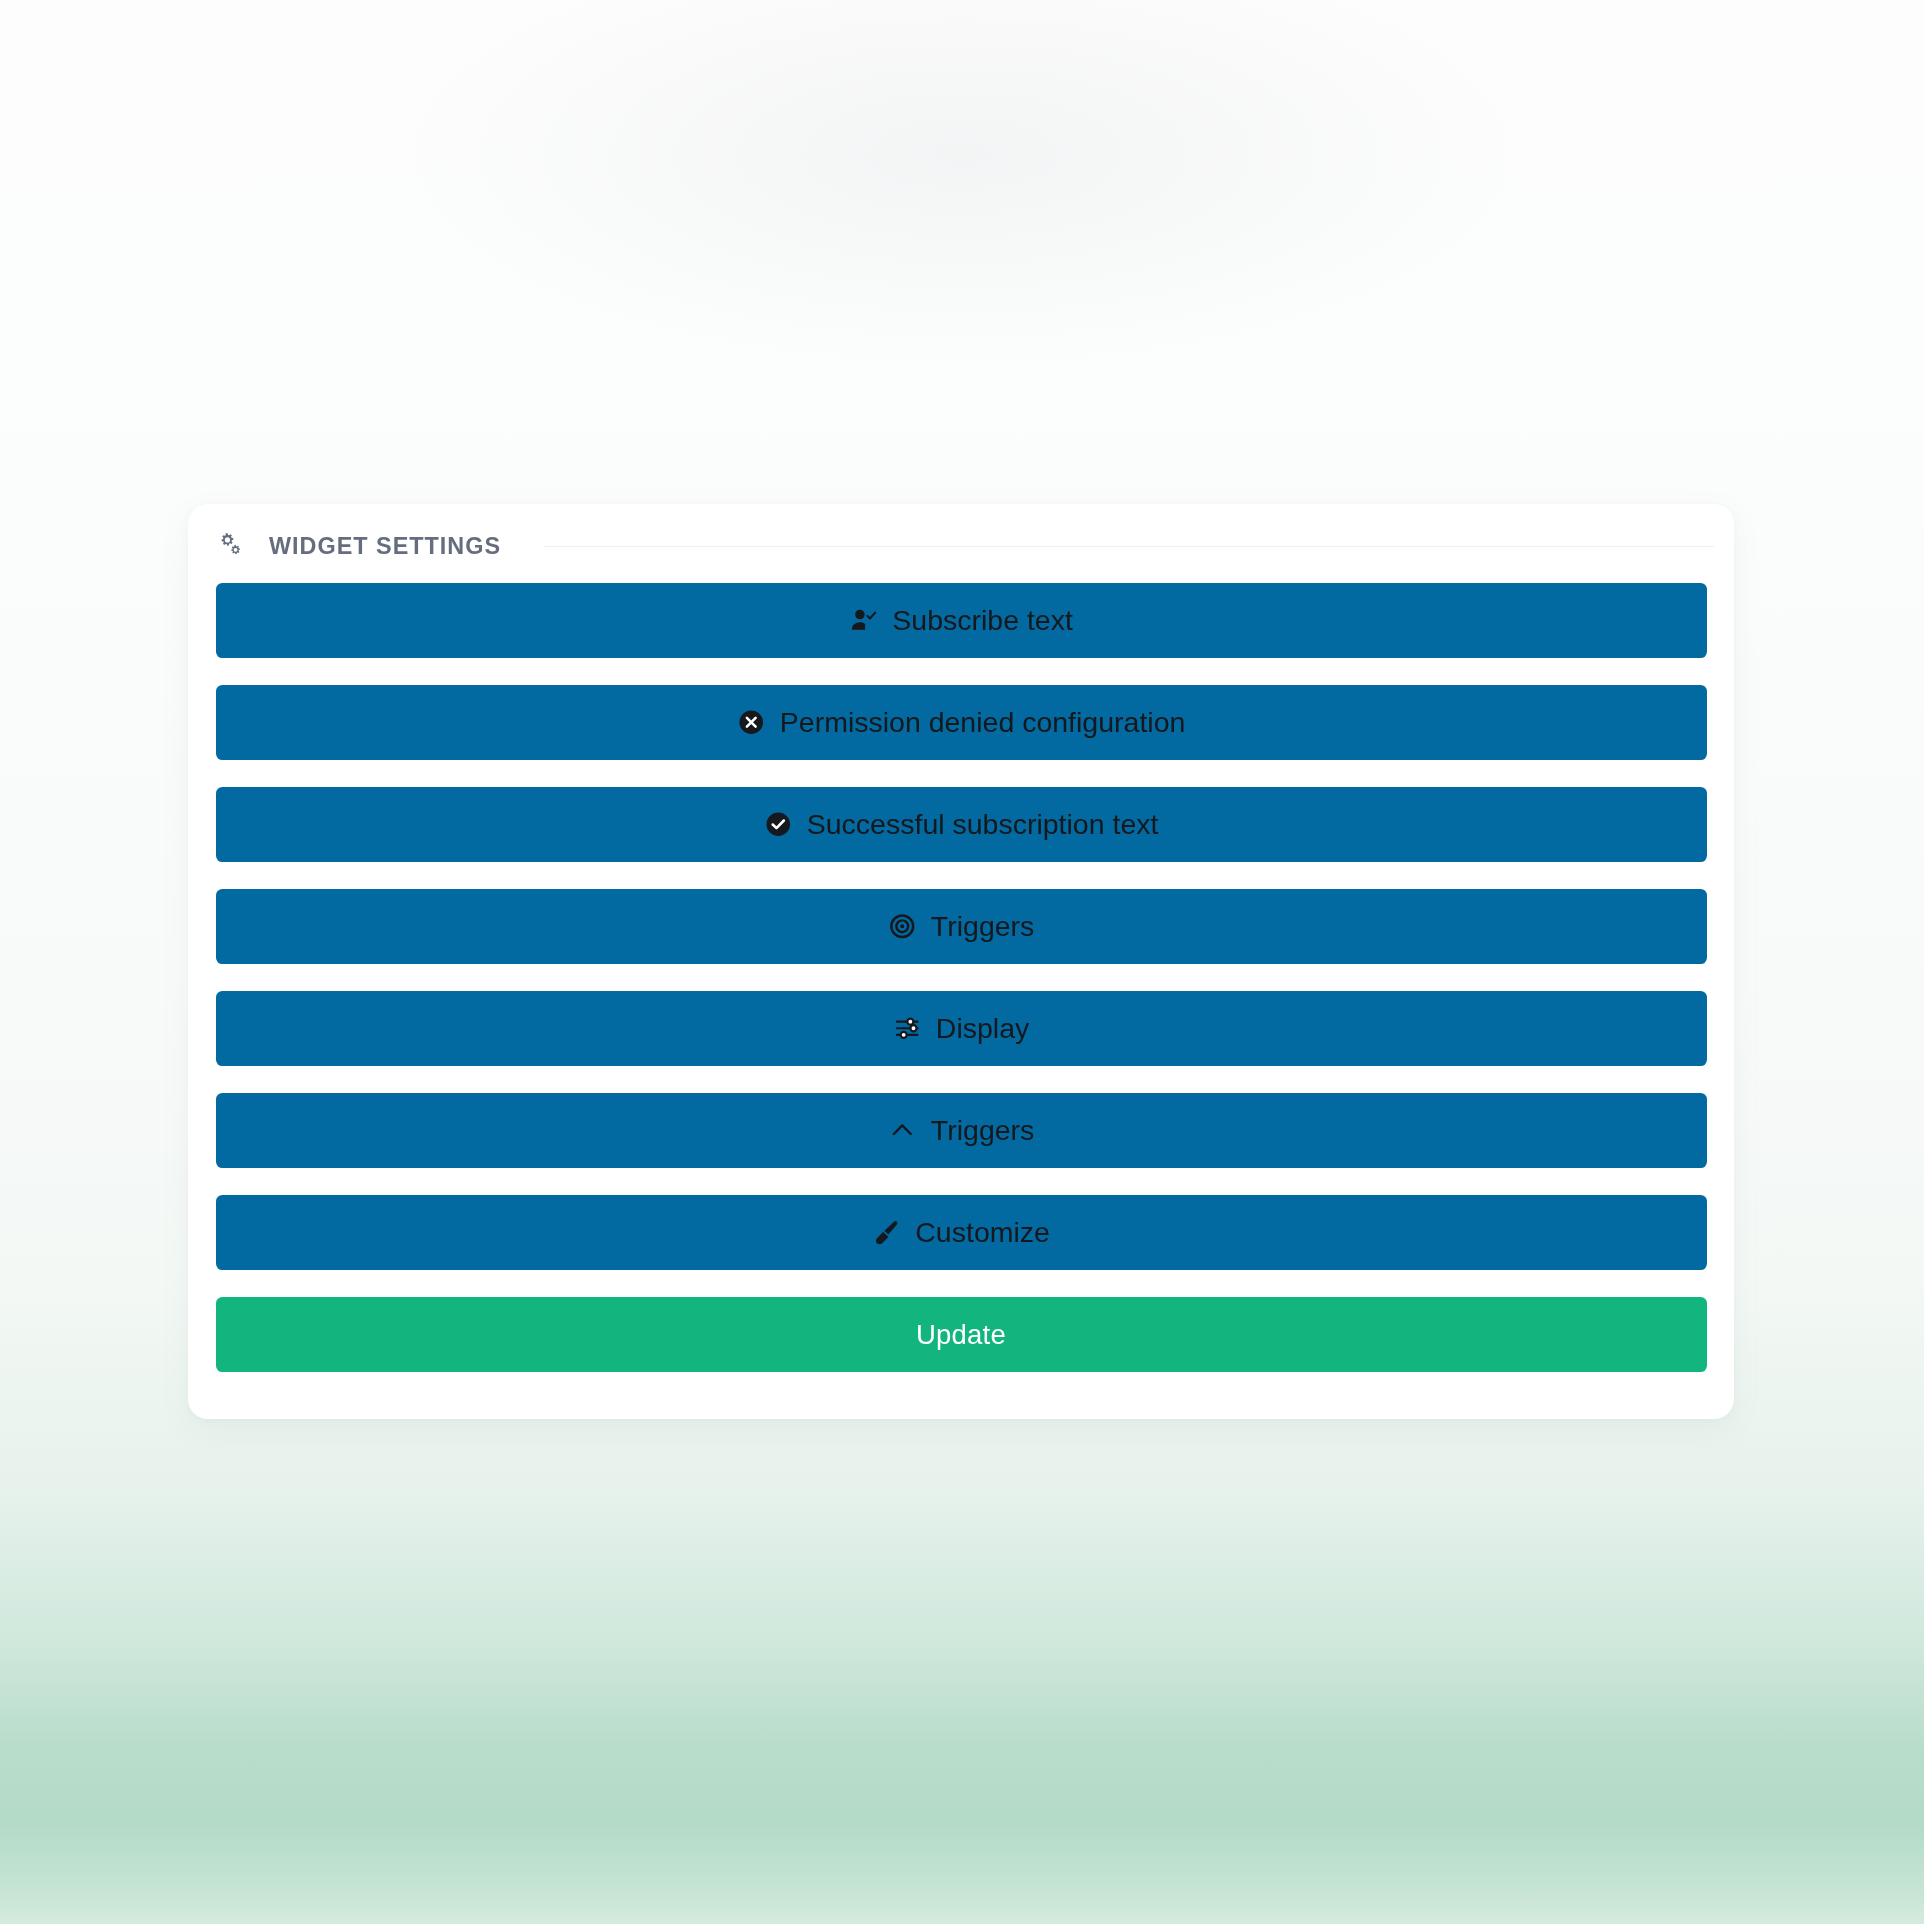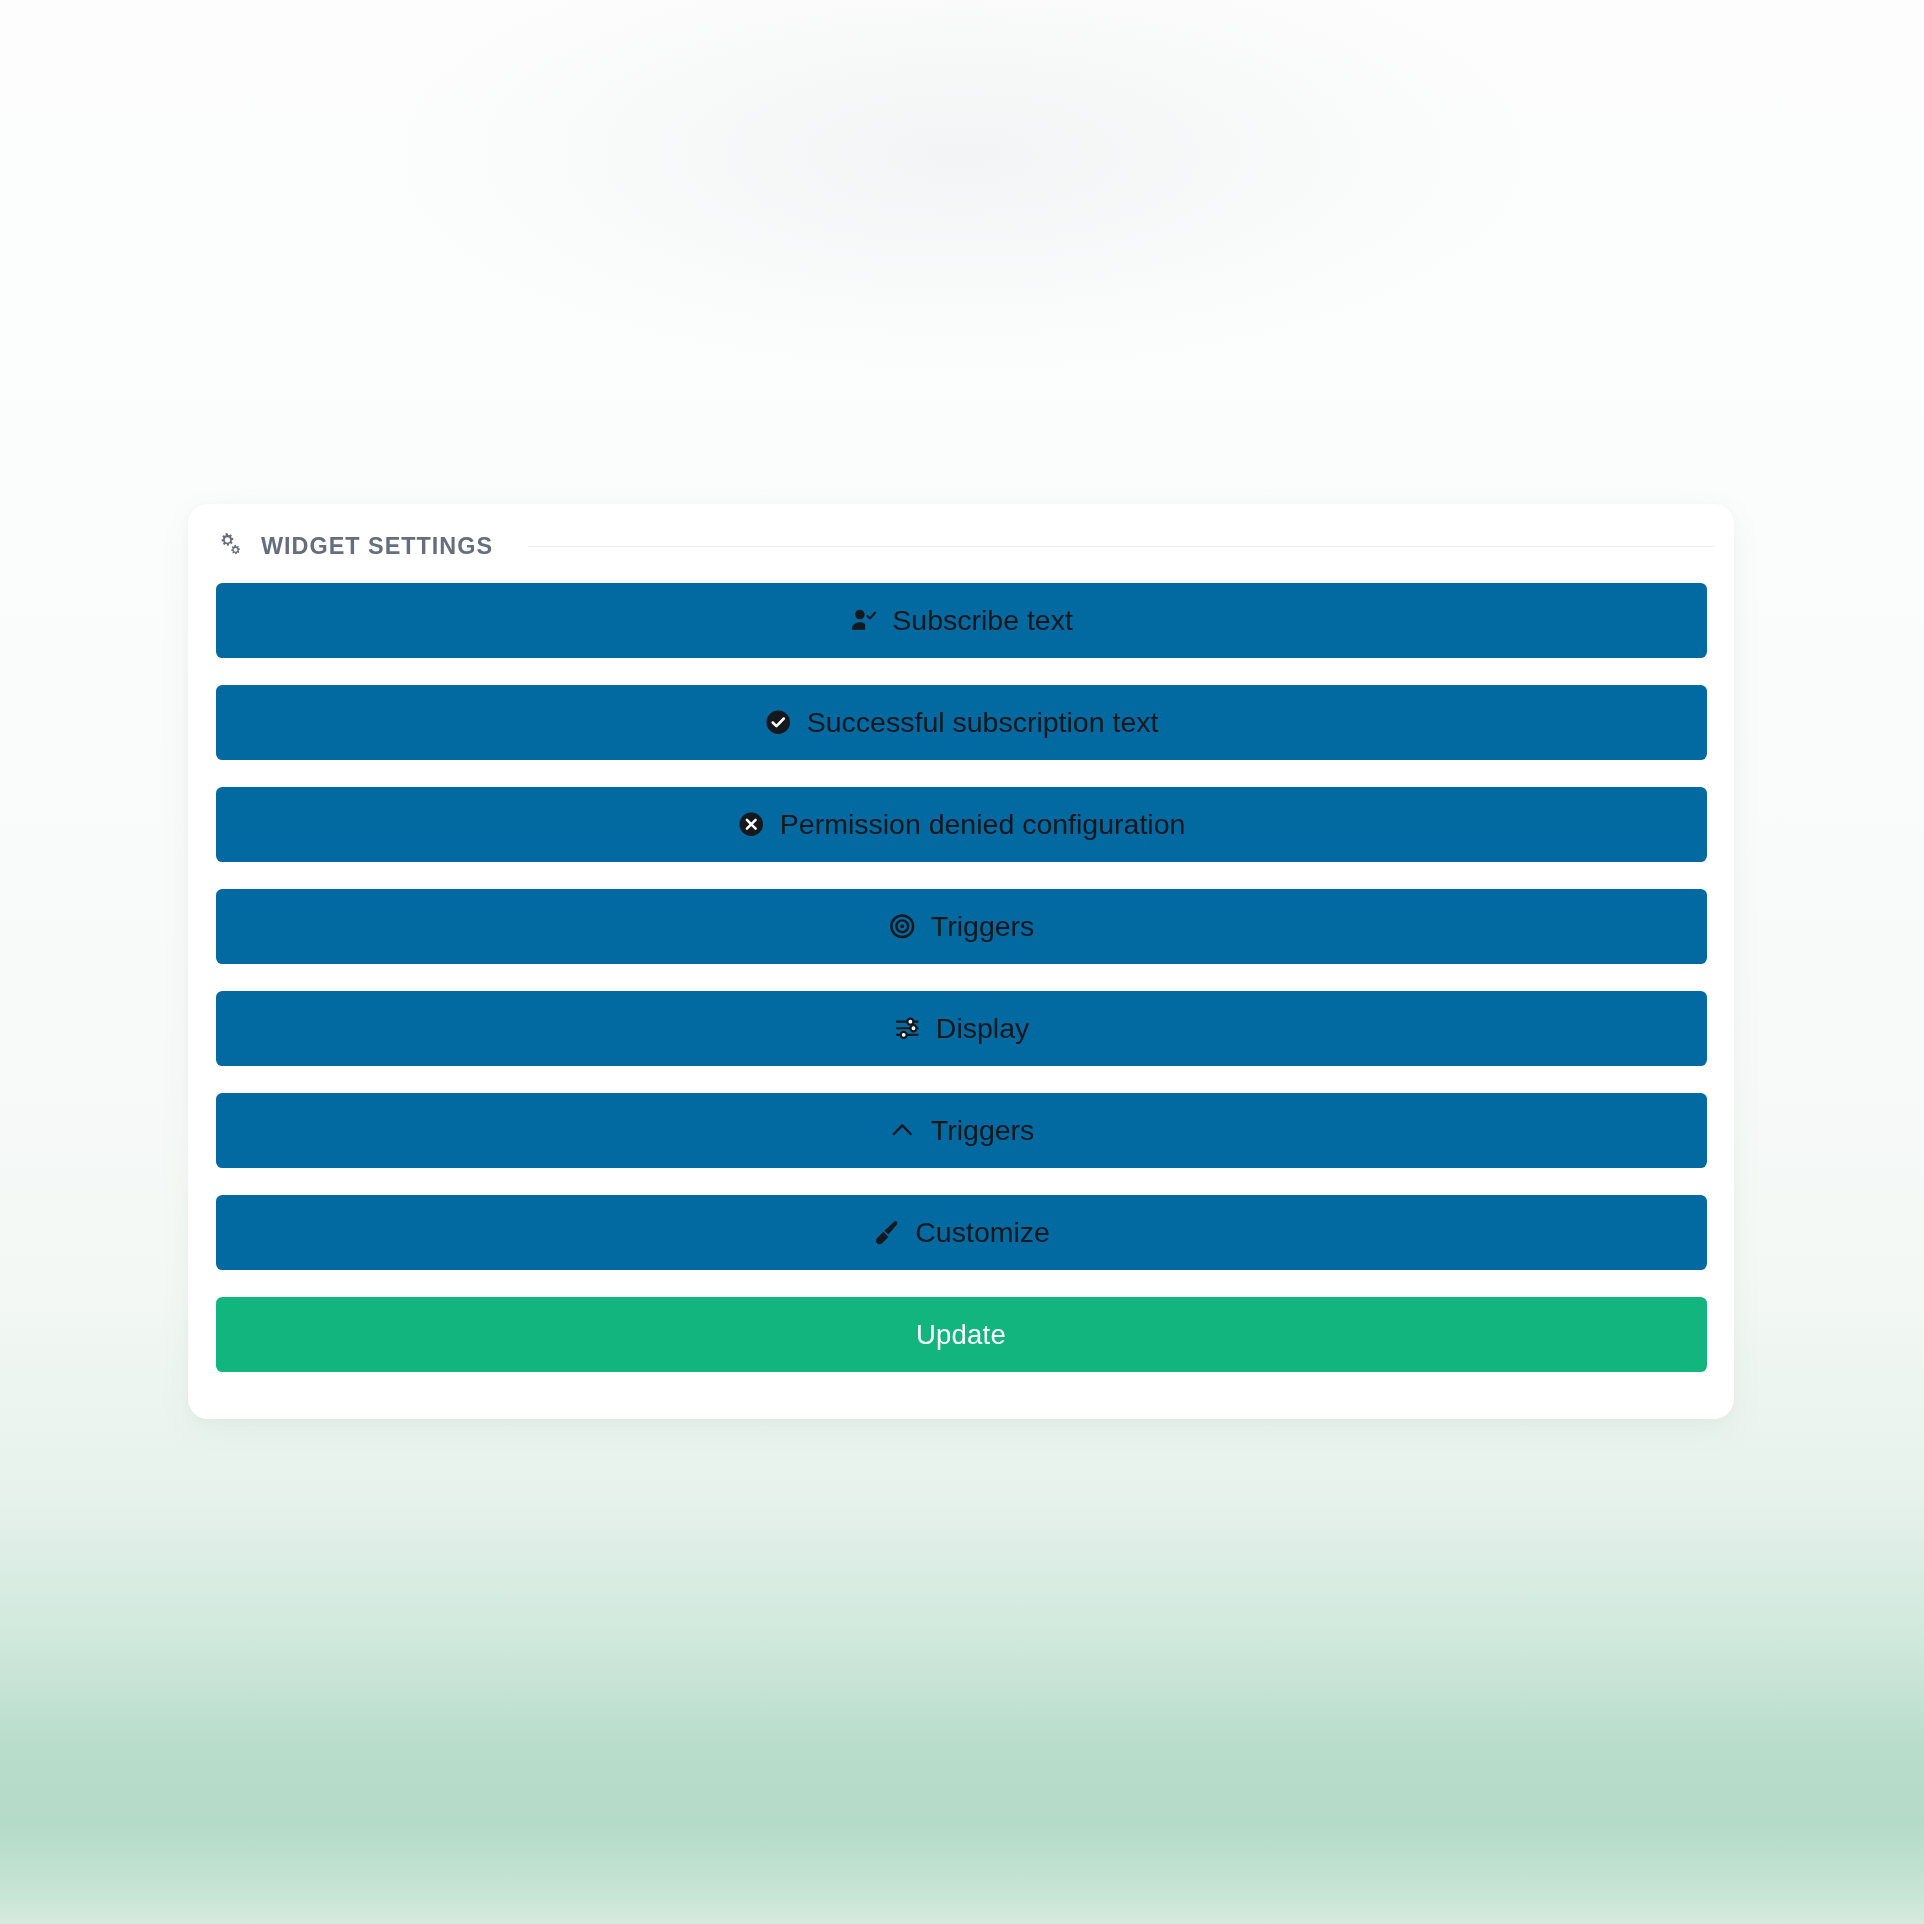--- a/index.html
+++ b/index.html
@@ -58,21 +58,21 @@
 
   
   .card-header {
     position: absolute;
     left: 27.5px;
     top: 20px;
     right: 20px;
     height: 44px;
     display: flex;
     align-items: center;
-    gap: 18px;
+    gap: 26px;
   }
   .gear-icon {
     width: 27.5px;
     height: 27.5px;
     flex: 0 0 auto;
     display: block;
     margin-top: -1.8px;
   }
   .header-title {
     font-size: 23.4px;
@@ -175,31 +175,31 @@
           <path d="M3.2 26.6c0-5.1 4.1-8.3 9.0-8.3 2.2 0 4.3 0.65 5.9 1.8v6.5H3.2z"></path>
           <path d="M20.6 11.1 L23.5 14.0 L29.4 7.4" stroke="#15181c" stroke-width="2.3" fill="none" stroke-linecap="round" stroke-linejoin="round"></path>
         </g>
       </svg>
       <span class="row-label">Subscribe text</span>
     </div>
 
     <div class="setting-row">
       <svg class="row-icon" viewBox="0 0 32 32">
         <circle cx="16" cy="16" r="13.2" fill="#15181c"></circle>
+        <path d="M11.1 11.1 L20.9 20.9 M20.9 11.1 L11.1 20.9" stroke="#ffffff" stroke-width="2.9" stroke-linecap="round"></path>
+      </svg>
+      <span class="row-label">Permission denied configuration</span>
+    </div>
+
+    <div class="setting-row">
+      <svg class="row-icon" viewBox="0 0 32 32">
+        <circle cx="16" cy="16" r="13.2" fill="#15181c"></circle>
         <path d="M9.8 16.3 L14.0 20.4 L22.3 11.8" stroke="#ffffff" stroke-width="2.9" fill="none" stroke-linecap="round" stroke-linejoin="round"></path>
       </svg>
       <span class="row-label">Successful subscription text</span>
-    </div>
-
-    <div class="setting-row">
-      <svg class="row-icon" viewBox="0 0 32 32">
-        <circle cx="16" cy="16" r="13.2" fill="#15181c"></circle>
-        <path d="M11.1 11.1 L20.9 20.9 M20.9 11.1 L11.1 20.9" stroke="#ffffff" stroke-width="2.9" stroke-linecap="round"></path>
-      </svg>
-      <span class="row-label">Permission denied configuration</span>
     </div>
 
     <div class="setting-row">
       <svg class="row-icon" viewBox="0 0 32 32">
         <circle cx="16" cy="16" r="12.2" fill="none" stroke="#15181c" stroke-width="2.8"></circle>
         <circle cx="16" cy="16" r="6.6" fill="none" stroke="#15181c" stroke-width="2.8"></circle>
         <circle cx="16" cy="16" r="2.2" fill="#15181c"></circle>
       </svg>
       <span class="row-label">Triggers</span>
     </div>

